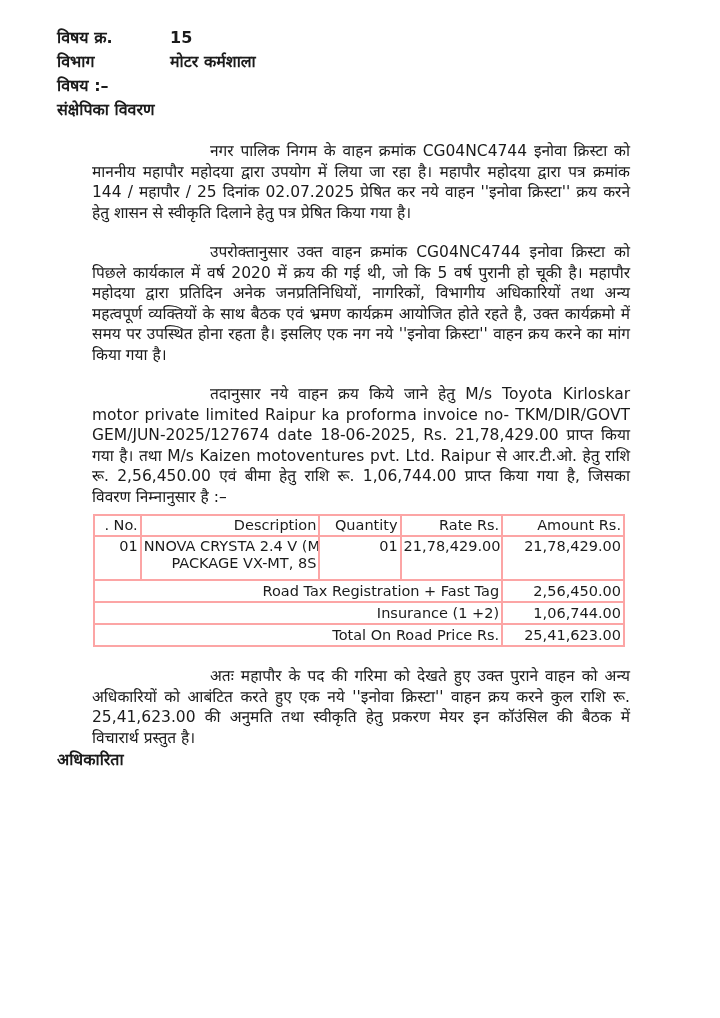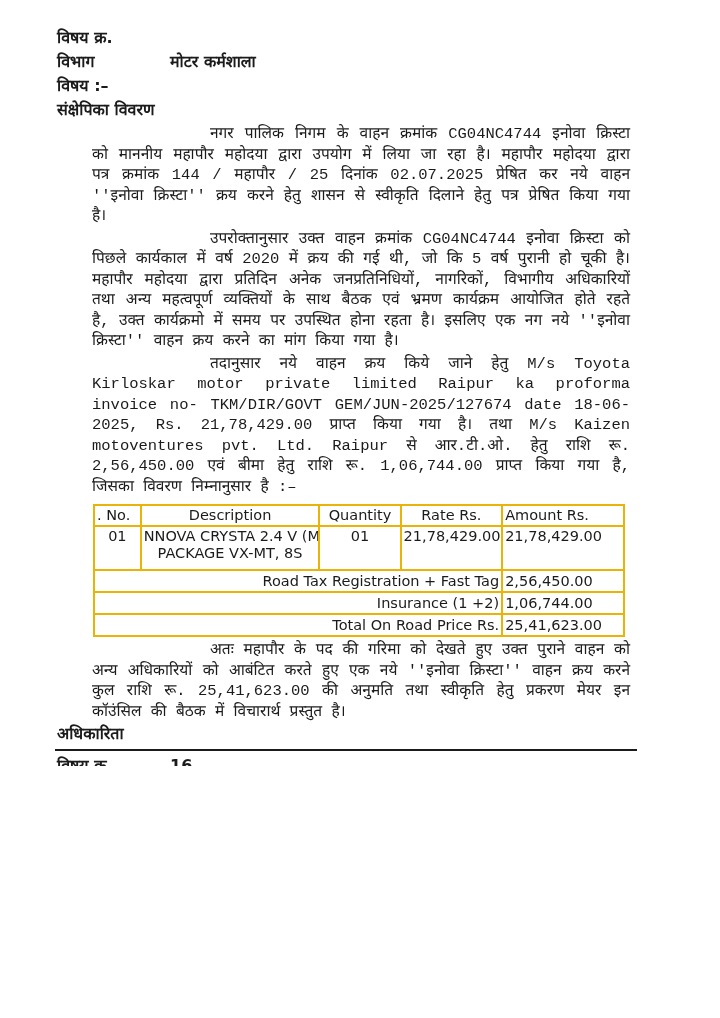--- a/index.html
+++ b/index.html
@@ -16,43 +16,43 @@
 
   
   .frow { display: flex; font-weight: bold; font-size: 16px; line-height: 24px; }
   .flabel { width: 113px; flex-shrink: 0; }
   .fvalue { flex: 1; }
 
   .sheading { font-weight: bold; font-size: 16px; line-height: 24px; }
 
   
   .body-para {
-    margin: 2px 2px 0 35px;
+    margin: 19px 2px 0 35px;
     font-size: 15.5px;
     line-height: 20.5px;
     text-align: justify;
     text-indent: 118px;
-    font-family: Liberation Mono, monospace;
   }
 
   
   table.invoice {
     border-collapse: collapse;
     table-layout: fixed;
     width: 532px;
     margin: 7px 0 3px 36px;
     font-size: 14.5px;
     line-height: 17px;
   }
   table.invoice th, table.invoice td {
-    border: 2px solid #eab308;
+    border: 2px solid #fca5a5;
     padding: 1px 2px;
     font-weight: normal;
     white-space: nowrap;
     overflow: hidden;
+    text-align: right;
   }
   .col-sno { width: 46px; }
   .col-desc { width: 176px; }
   .col-qty { width: 80px; }
   .col-rate { width: 100px; }
   .col-amt { width: 120px; }
   th { text-align: center; }
   .cell-center { text-align: center; }
   .cell-left { text-align: left; }
   .row-item td { height: 40px; vertical-align: top; }
@@ -74,20 +74,21 @@
   }
 </style>
 </head>
 <body>
 
 <div class="page">
   <div class="doc">
 
     <div class="frow">
       <div class="flabel">विषय क्र.</div>
+      <div class="fvalue">15</div>
     </div>
     <div class="frow">
       <div class="flabel">विभाग</div>
       <div class="fvalue">मोटर कर्मशाला</div>
     </div>
     <div class="frow">
       <div class="flabel">विषय :–</div>
     </div>
     <div class="sheading">संक्षेपिका विवरण</div>
 

